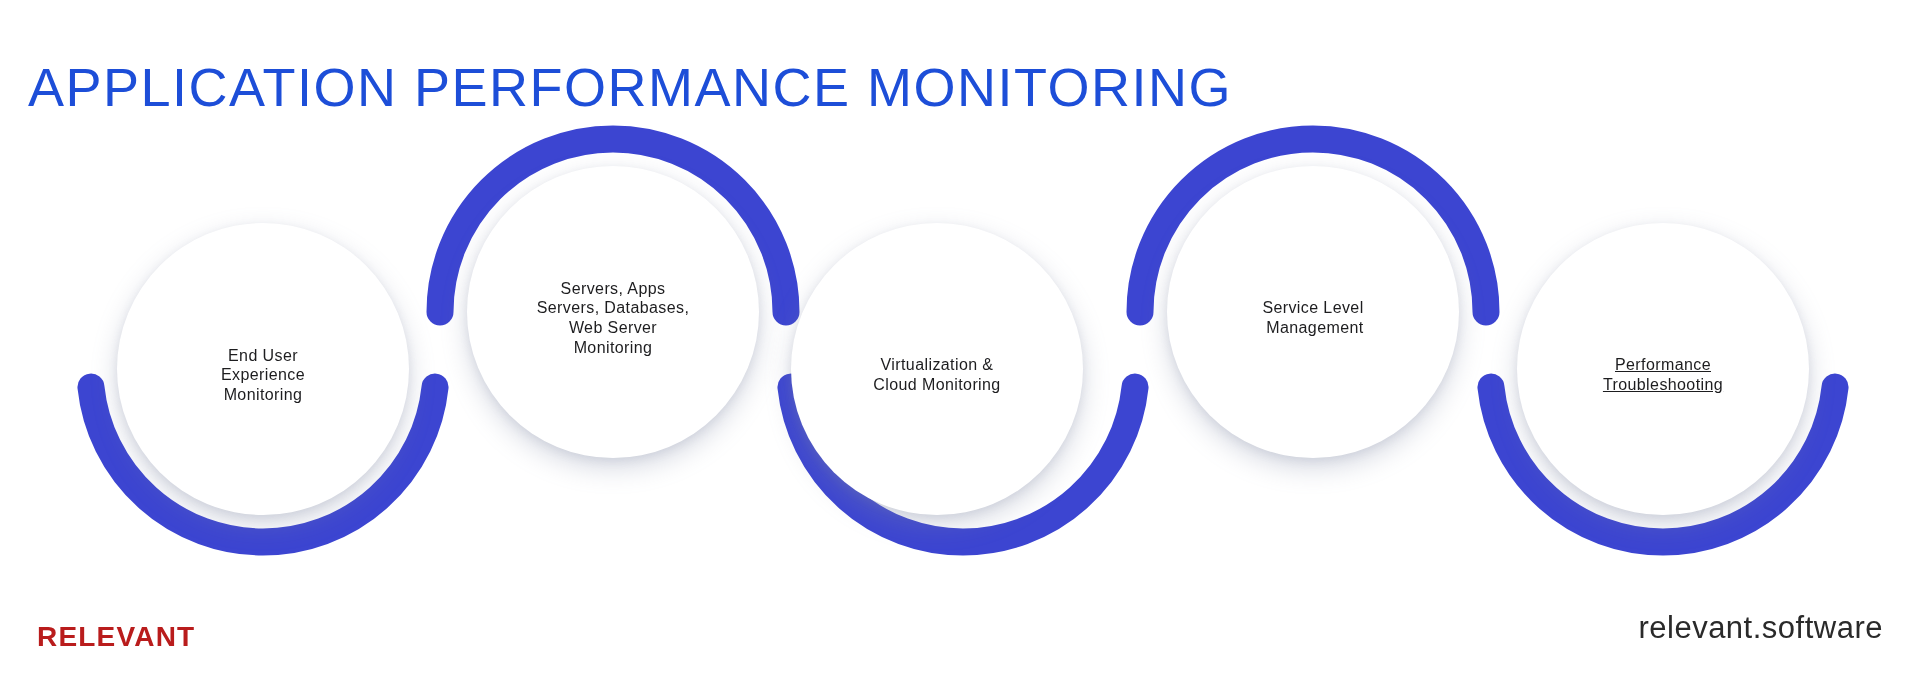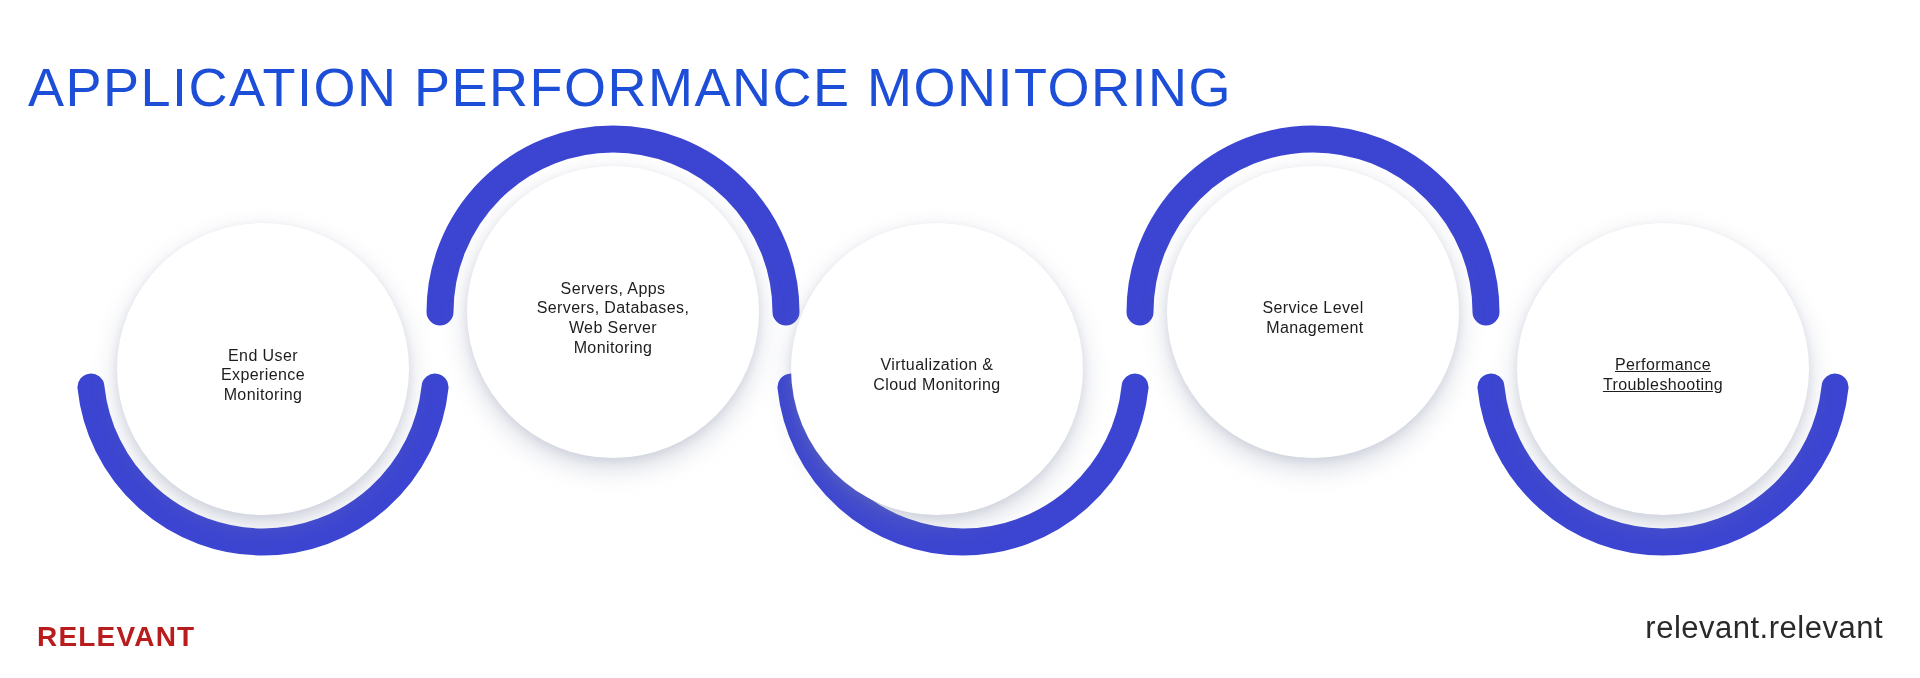--- a/index.html
+++ b/index.html
@@ -131,13 +131,13 @@
 Management</div>
 </div>
 
 <div class="node-circle n5 pos-down">
   <div class="node-label">Performance
 Troubleshooting</div>
 </div>
 
 <div class="brand-logo">RELEVANT</div>
 
-<div class="website-text">relevant.relevant</div>
+<div class="website-text">relevant.software</div>
 
 </body></html>

